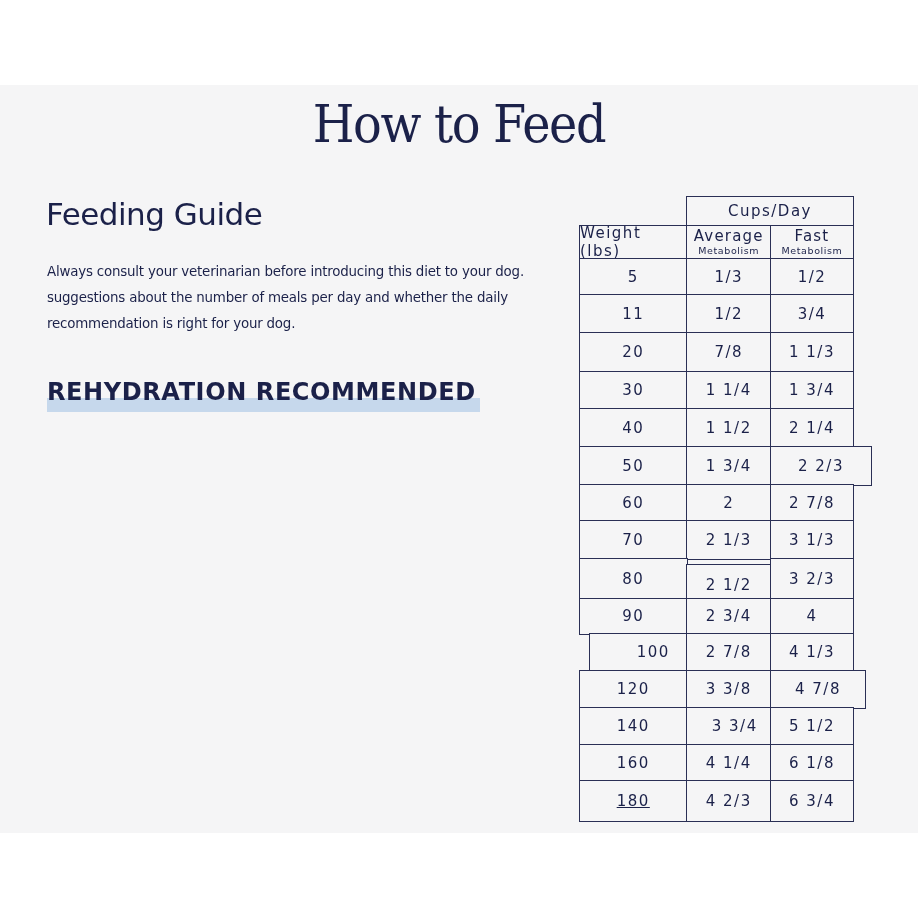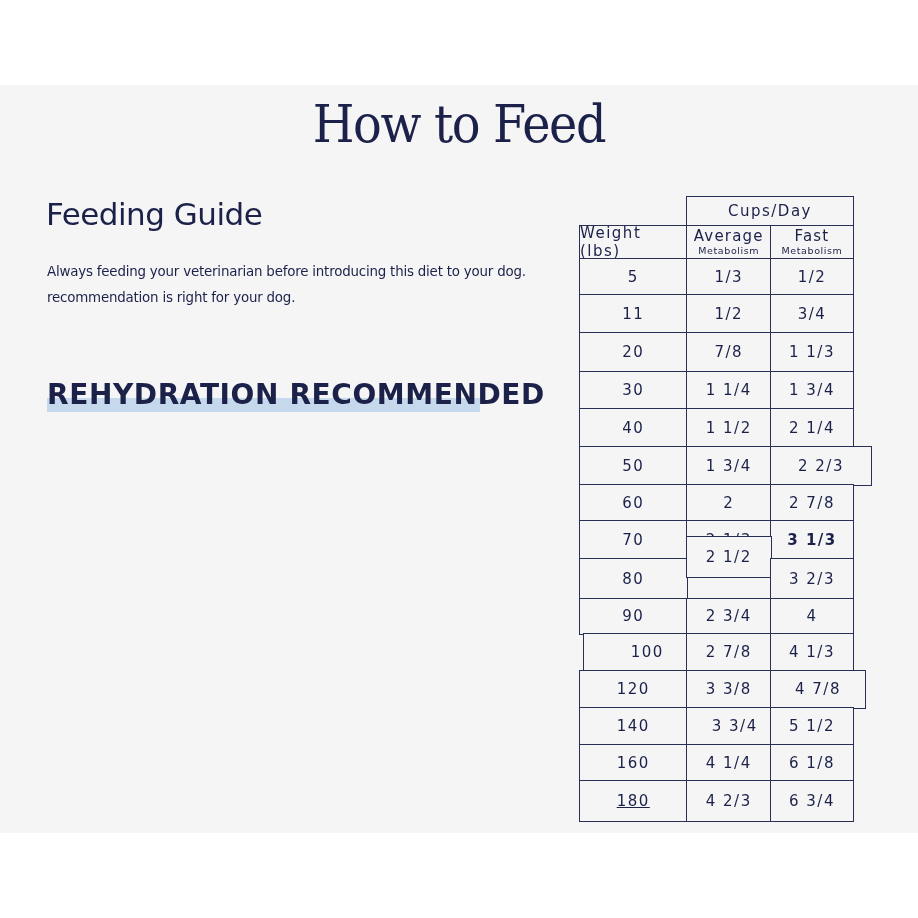--- a/index.html
+++ b/index.html
@@ -7,21 +7,21 @@
          font-family:"DejaVu Sans", sans-serif; color:#1b2149; }
   .panel { position:absolute; left:0; top:85px; width:918px; height:748px; background:#f5f5f6; }
   .title { position:absolute; left:0; width:918px; top:94px; text-align:center;
            font-family:"DejaVu Serif", serif; font-size:52px; color:#1b2149; letter-spacing:-1.5px;
            transform:scaleX(0.92); }
   .subtitle { position:absolute; left:46px; top:196px; font-family:"DejaVu Sans", sans-serif;
               font-weight:normal; font-size:31px; color:#1b2149; letter-spacing:-0.5px; }
   .body-text { position:absolute; left:47px; top:259px; width:490px; font-size:13.4px; line-height:26px;
                color:#1b2149; letter-spacing:-0.2px; }
   .body-text span { display:block; white-space:nowrap; }
-  .rehydration { position:absolute; left:47px; top:378px; font-weight:bold; font-size:28px;
+  .rehydration { position:absolute; left:47px; top:378px; font-weight:bold; font-size:24px;
                  letter-spacing:0.6px; color:#1b2149; padding:0 2px 0 0; }
   .rehydration-bar { position:absolute; left:47px; top:398px; width:433px; height:14px; background:#c6d8ec; }
   .rehydration-text { position:relative; z-index:1; }
 
   .table { position:absolute; left:579px; top:196px; }
   .cell { position:absolute; box-sizing:border-box; border:1.5px solid #2a2f55; display:flex;
           align-items:center; justify-content:center; font-size:15px; letter-spacing:1.5px; color:#1b2149;
           background:#f5f5f6; }
   .cell .two { display:flex; flex-direction:column; align-items:center; line-height:1; }
   .cell .big { font-size:15px; letter-spacing:1.2px; }
@@ -30,21 +30,22 @@
 </head>
 <body>
 
 <div class="panel"></div>
 
 <div class="title">How to Feed</div>
 
 <div class="subtitle">Feeding Guide</div>
 
 <div class="body-text">
-  <span>Always feeding your veterinarian before introducing this diet to your dog.</span>
+  <span>Always consult your veterinarian before introducing this diet to your dog.</span>
+  <span>suggestions about the number of meals per day and whether the daily</span>
   <span>recommendation is right for your dog.</span>
 </div>
 
 <div class="rehydration-bar"></div>
 <div class="rehydration">
   <span class="rehydration-text">REHYDRATION RECOMMENDED</span>
 </div>
 
 <div class="table" id="feed-table">
   <div class="cell" style="left:107px;top:0;width:168px;height:30px;">
@@ -143,48 +144,48 @@
           <span>2 7/8</span>
         </div>
       </div>
       <div>
         <div class="cell" style="left: 0px; top: 324px; width: 108.5px; height: 39.5px;">
           <span>70</span>
         </div>
         <div class="cell" style="left: 107px; top: 324px; width: 85.5px; height: 39.5px;">
           <span>2 1/3</span>
         </div>
-        <div class="cell" style="left: 191px; top: 324px; width: 84px; height: 39.5px; font-weight: bold;">
+        <div class="cell" style="left: 191px; top: 324px; width: 84px; height: 39.5px;">
           <span>3 1/3</span>
         </div>
       </div>
       <div>
         <div class="cell" style="left: 0px; top: 362px; width: 108.5px; height: 41.5px;">
           <span>80</span>
         </div>
-        <div class="cell" style="left: 107px; top: 340px; width: 85.5px; height: 41.5px;">
+        <div class="cell" style="left: 107px; top: 368px; width: 85.5px; height: 41.5px;">
           <span>2 1/2</span>
         </div>
         <div class="cell" style="left: 191px; top: 362px; width: 84px; height: 41.5px;">
           <span>3 2/3</span>
         </div>
       </div>
       <div>
         <div class="cell" style="left: 0px; top: 402px; width: 108.5px; height: 36.5px;">
           <span>90</span>
         </div>
         <div class="cell" style="left: 107px; top: 402px; width: 85.5px; height: 36.5px;">
           <span>2 3/4</span>
         </div>
         <div class="cell" style="left: 191px; top: 402px; width: 84px; height: 36.5px;">
           <span>4</span>
         </div>
       </div>
       <div>
-        <div class="cell" style="left: 4px; top: 437px; width: 108.5px; height: 38.5px; padding-left: 20px;">
+        <div class="cell" style="left: 10px; top: 437px; width: 108.5px; height: 38.5px; padding-left: 20px;">
           <span>100</span>
         </div>
         <div class="cell" style="left: 107px; top: 437px; width: 85.5px; height: 38.5px;">
           <span>2 7/8</span>
         </div>
         <div class="cell" style="left: 191px; top: 437px; width: 84px; height: 38.5px;">
           <span>4 1/3</span>
         </div>
       </div>
       <div>

